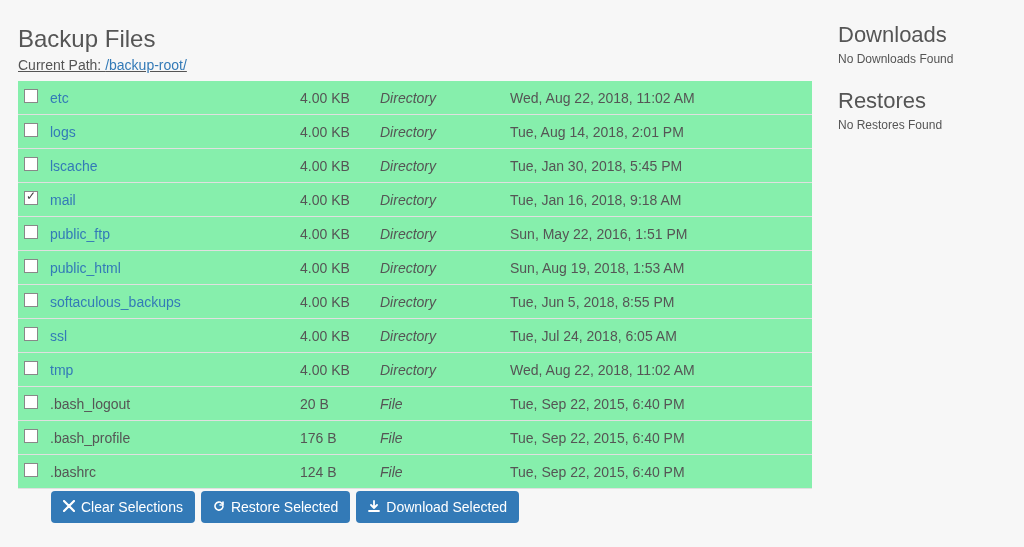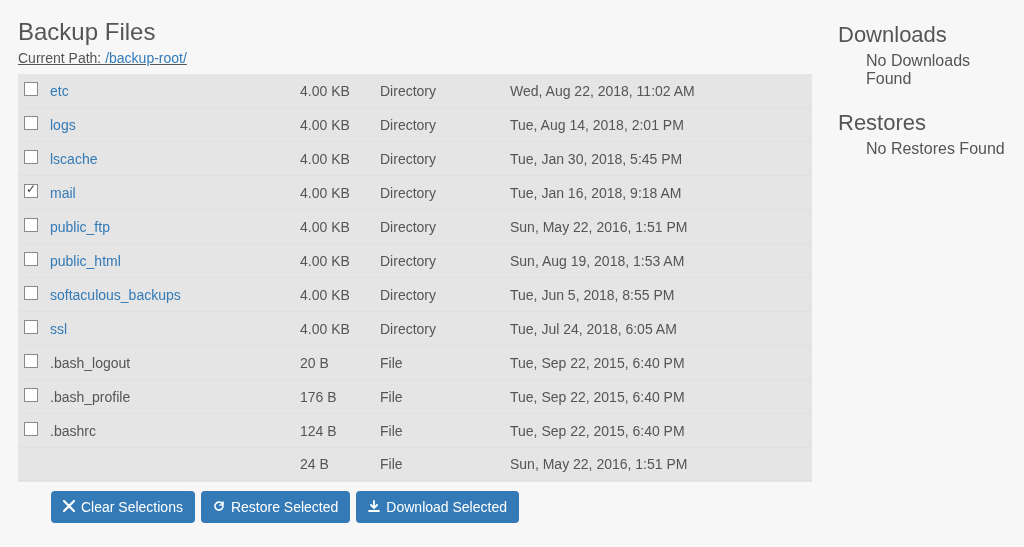--- a/index.html
+++ b/index.html
@@ -20,54 +20,55 @@
     }
     .side {
       width: 200px;
       padding: 22px 14px;
     }
     h1 {
       font-size: 24px;
       font-weight: 400;
       color: #555;
       margin-bottom: 4px;
+      margin-top: 7px;
     }
     .path-line {
       font-size: 14px;
       color: #555;
       margin-bottom: 8px;
       text-decoration: underline;
     }
     .path-link { color: #337ab7; text-decoration: none; }
     .table-wrap {
       height: 408px;
       overflow-y: scroll;
       position: relative;
-      background: #e5e5e5;
+      background: #86efac;
     }
     
     .table-wrap::-webkit-scrollbar { width: 12px; }
     .table-wrap::-webkit-scrollbar-track { background: #f0f0f0; }
     .table-wrap::-webkit-scrollbar-thumb { background: #c8c8c8; }
     table {
       width: 100%;
       border-collapse: collapse;
     }
     tr {
       border-bottom: 1px solid #e0e0e0;
     }
     td {
       padding: 8px 6px;
       vertical-align: middle;
       color: #555;
     }
     .col-chk  { width: 26px; }
     .col-name { width: 250px; }
     .col-size { width: 80px; }
-    .col-type { width: 130px; }
+    .col-type { width: 130px; font-style: italic; }
     .col-date { }
     .folder-name { color: #337ab7; text-decoration: none; cursor: pointer; }
     .file-name   { color: #555; }
     input[type="checkbox"] {
       width: 14px; height: 14px;
       appearance: none;
       border: 1px solid #888;
       background: #fff;
       position: relative;
       cursor: pointer;
@@ -100,24 +101,23 @@
       gap: 6px;
     }
     .icon { display: inline-block; }
     .side h2 {
       font-size: 22px;
       font-weight: 400;
       color: #555;
       margin-bottom: 4px;
     }
     .side .empty {
-      font-size: 16px;
+      font-size: 12px;
       color: #555;
       margin-bottom: 22px;
-      margin-left: 28px;
     }
   </style>
 </head>
 <body>
 
 <div class="main">
   <h1>Backup Files</h1>
   <div class="path-line">
     <span>Current Path: </span><a class="path-link">/backup-root/</a>
   </div>
@@ -173,20 +173,27 @@
             <td class="col-size">4.00 KB</td>
             <td class="col-type">Directory</td>
             <td class="col-date">Tue, Jun 5, 2018, 8:55 PM</td>
           </tr>
           <tr>
             <td class="col-chk"><input type="checkbox" style=""></td>
             <td class="col-name"><a class="folder-name">ssl</a></td>
             <td class="col-size">4.00 KB</td>
             <td class="col-type">Directory</td>
             <td class="col-date">Tue, Jul 24, 2018, 6:05 AM</td>
+          </tr>
+          <tr>
+            <td class="col-chk"><input type="checkbox" style=""></td>
+            <td class="col-name"><a class="folder-name">tmp</a></td>
+            <td class="col-size">4.00 KB</td>
+            <td class="col-type">Directory</td>
+            <td class="col-date">Wed, Aug 22, 2018, 11:02 AM</td>
           </tr>
           <tr>
             <td class="col-chk"><input type="checkbox" style=""></td>
             <td class="col-name"><span class="file-name">.bash_logout</span></td>
             <td class="col-size">20 B</td>
             <td class="col-type">File</td>
             <td class="col-date">Tue, Sep 22, 2015, 6:40 PM</td>
           </tr>
           <tr>
             <td class="col-chk"><input type="checkbox" style=""></td>

